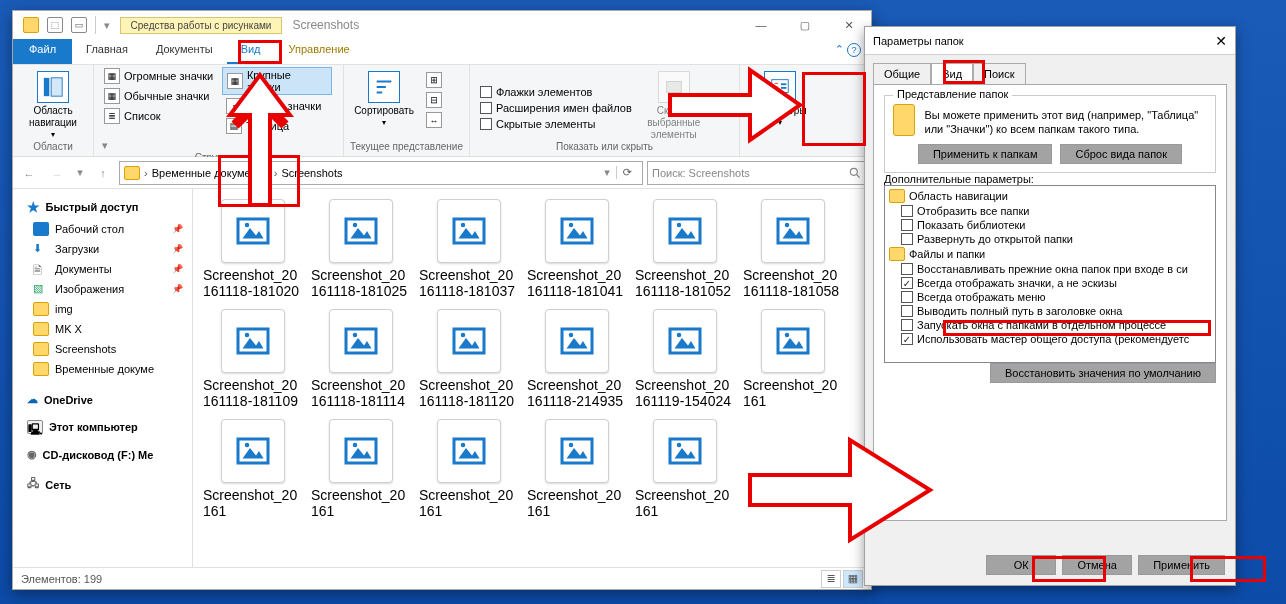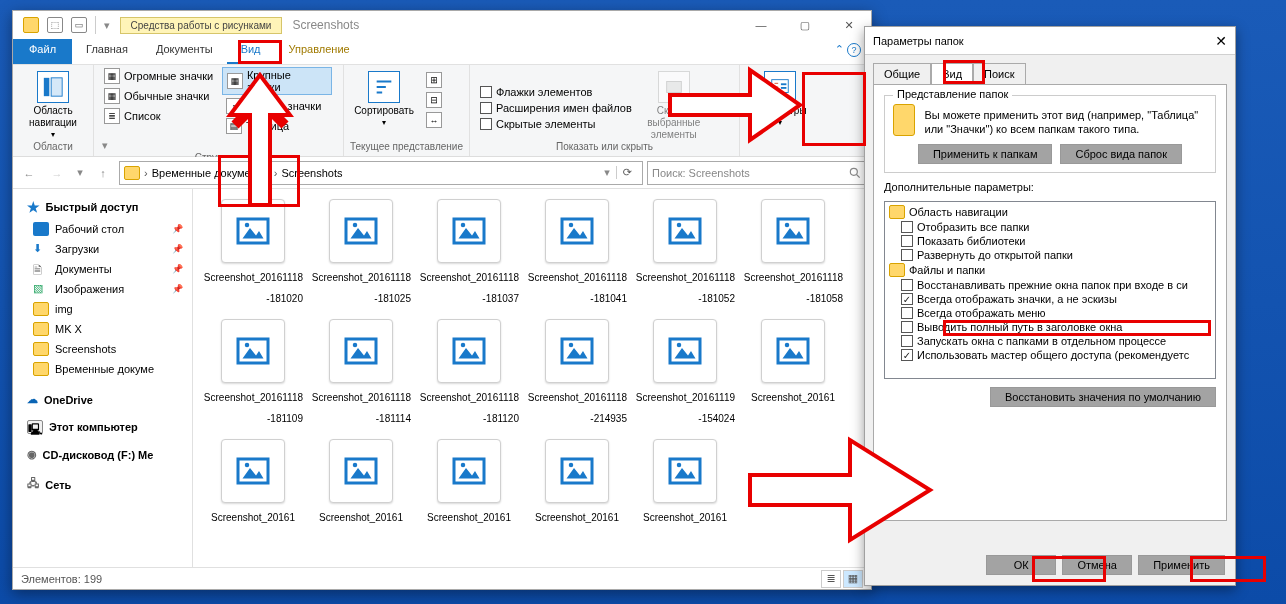--- a/index.html
+++ b/index.html
@@ -51,34 +51,34 @@
 .side-icon{width:16px;height:14px;display:inline-block;}
 .si-folder{background:#ffd76b;border:1px solid #d9a300;border-radius:2px;}
 .si-star{color:#1979ca;font-size:14px;}
 .si-blue{background:#1979ca;border-radius:2px;}
 .si-pc{border:1px solid #888;border-radius:2px;background:#f0f0f0;}
 
 .files{flex:1;overflow:auto;padding:10px;display:grid;grid-template-columns:repeat(6,100px);gap:10px 8px;align-content:start;}
 .file{display:flex;flex-direction:column;align-items:center;cursor:pointer;}
 .thumb{width:64px;height:64px;border:1px solid #d0d0d0;border-radius:4px;background:#fff;display:flex;align-items:center;justify-content:center;box-shadow:0 1px 2px rgba(0,0,0,0.15);}
 .thumb svg{width:36px;height:36px;}
-.fname{font-size:10px;text-align:right;margin-top:4px;word-break:break-all;line-height:21px;}
+.fname{font-size:14px;text-align:left;margin-top:4px;word-break:break-all;line-height:16px;}
 
 .statusbar{height:22px;border-top:1px solid #e0e0e0;display:flex;align-items:center;padding:0 8px;font-size:10px;color:#555;}
 .status-icons{margin-left:auto;display:flex;gap:2px;}
 .status-icons div{width:20px;height:18px;border:1px solid #ccc;display:flex;align-items:center;justify-content:center;}
 
 
 .dialog{position:absolute;left:864px;top:26px;width:372px;height:560px;background:#f0f0f0;border:1px solid #a0a0a0;box-shadow:0 4px 12px rgba(0,0,0,0.4);display:flex;flex-direction:column;}
 .dlg-title{height:28px;background:#fff;display:flex;align-items:center;padding:0 8px;border-bottom:1px solid #d0d0d0;}
 .dlg-close{margin-left:auto;cursor:pointer;font-size:14px;}
 .dlg-tabs{display:flex;padding:8px 8px 0 8px;gap:0;background:#f0f0f0;}
 .dtab{padding:4px 10px;border:1px solid #aaa;background:#f0f0f0;margin-bottom:-1px;cursor:pointer;font-size:11px;}
 .dtab.active{background:#fff;border-bottom:1px solid #fff;}
-.dlg-body{flex:1;margin:0 8px 24px 8px;border:1px solid #aaa;background:#fff;padding:10px;display:flex;flex-direction:column;gap:8px;}
+.dlg-body{flex:1;margin:0 8px 24px 8px;border:1px solid #aaa;background:#fff;padding:10px;display:flex;flex-direction:column;gap:0;}
 .group-box{border:1px solid #ccc;padding:8px;position:relative;}
 .group-box-title{position:absolute;top:-8px;left:8px;background:#fff;padding:0 4px;font-size:11px;}
 .folder-repr{display:flex;gap:10px;align-items:flex-end;}
 .folder-big{width:36px;height:32px;background:#ffd76b;border:1px solid #d9a300;border-radius:3px;}
 .repr-text{font-size:11px;line-height:14px;}
 .repr-btns{display:flex;gap:8px;margin-top:8px;justify-content:center;}
 .dlg-btn{padding:3px 14px;border:1px solid #999;background:#a3a3a3;cursor:pointer;font-size:11px;}
 .tree-box{border:1px solid #828790;background:#fff;height:178px;overflow:auto;font-size:11px;padding:2px;}
 .tree-item{display:flex;align-items:center;gap:4px;padding:1px 2px 1px 14px;white-space:nowrap;}
 .tree-item.root{padding-left:2px;}

